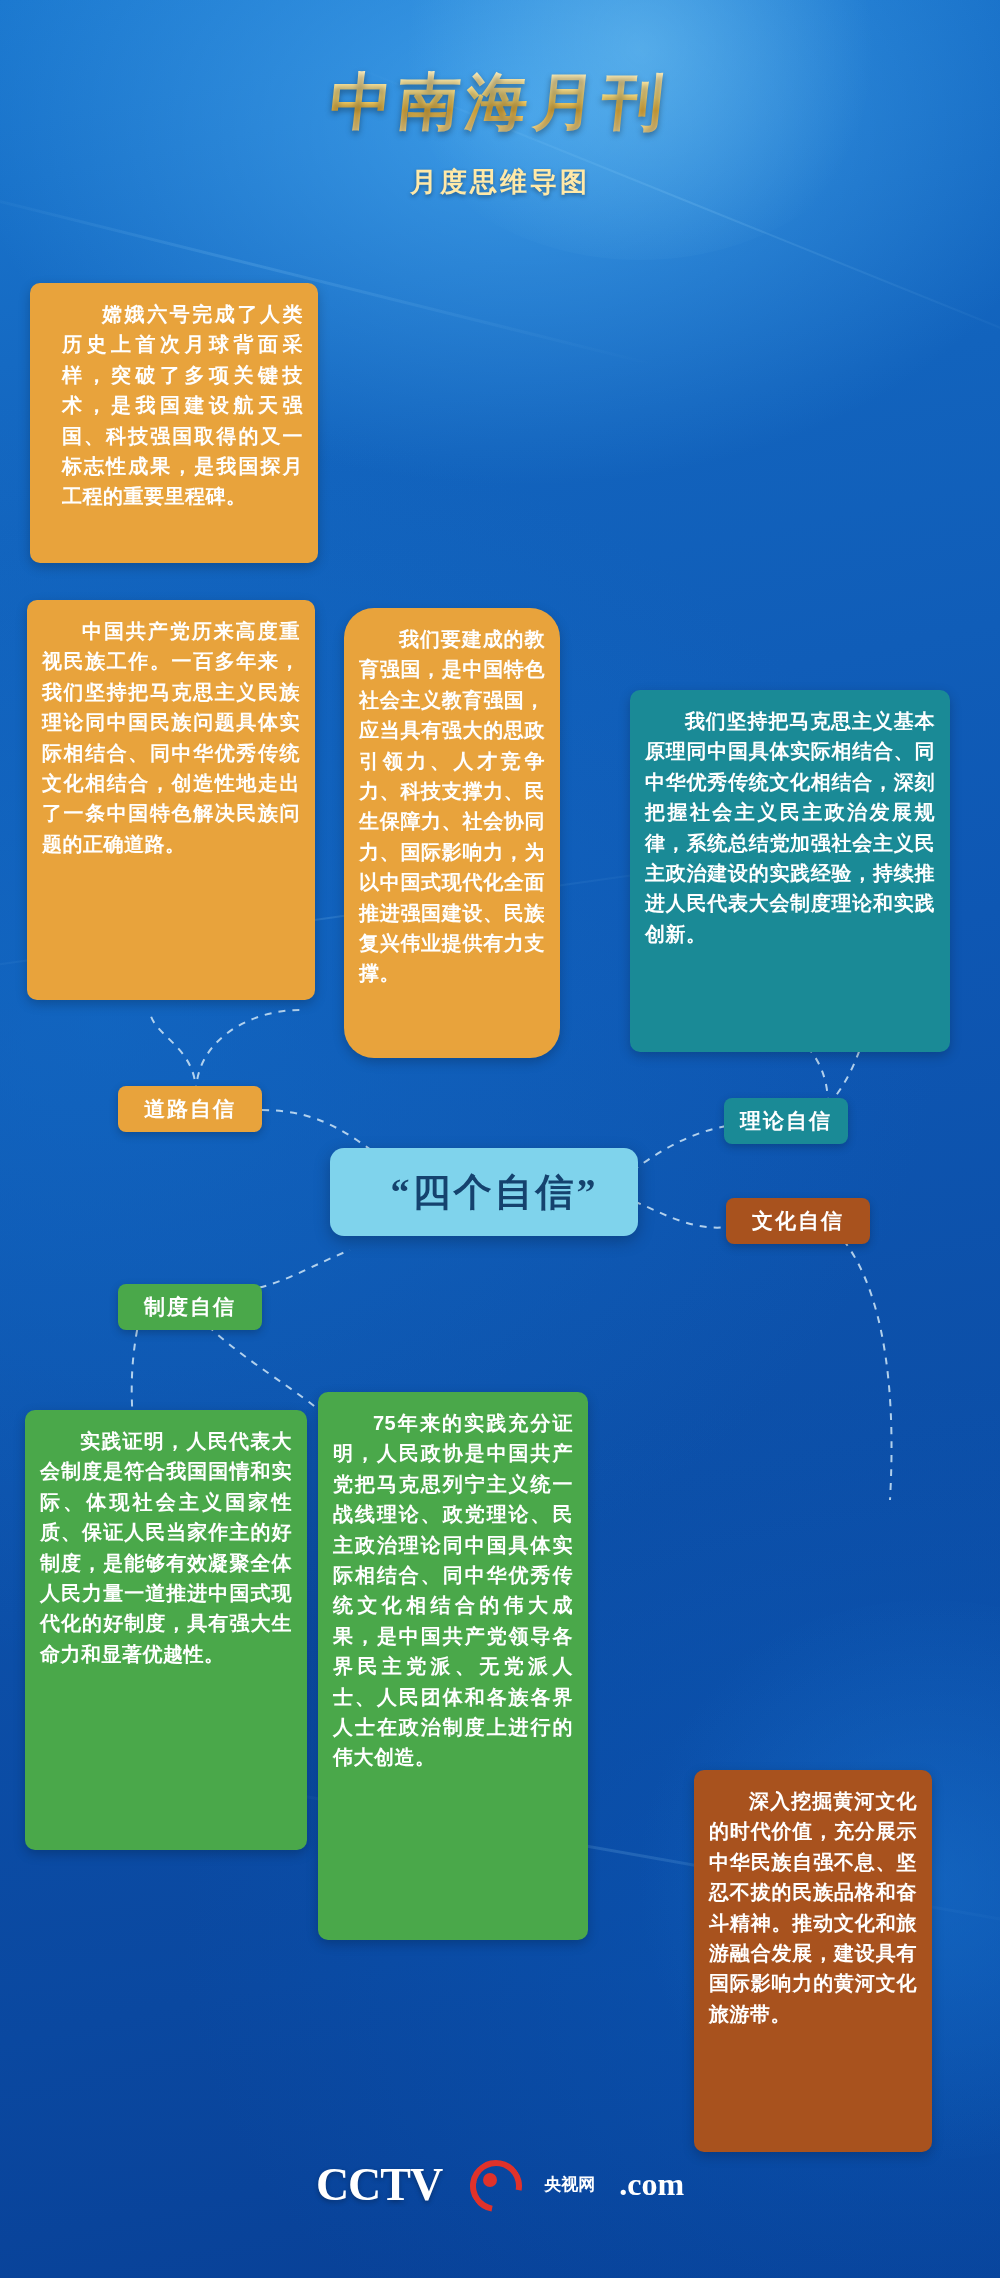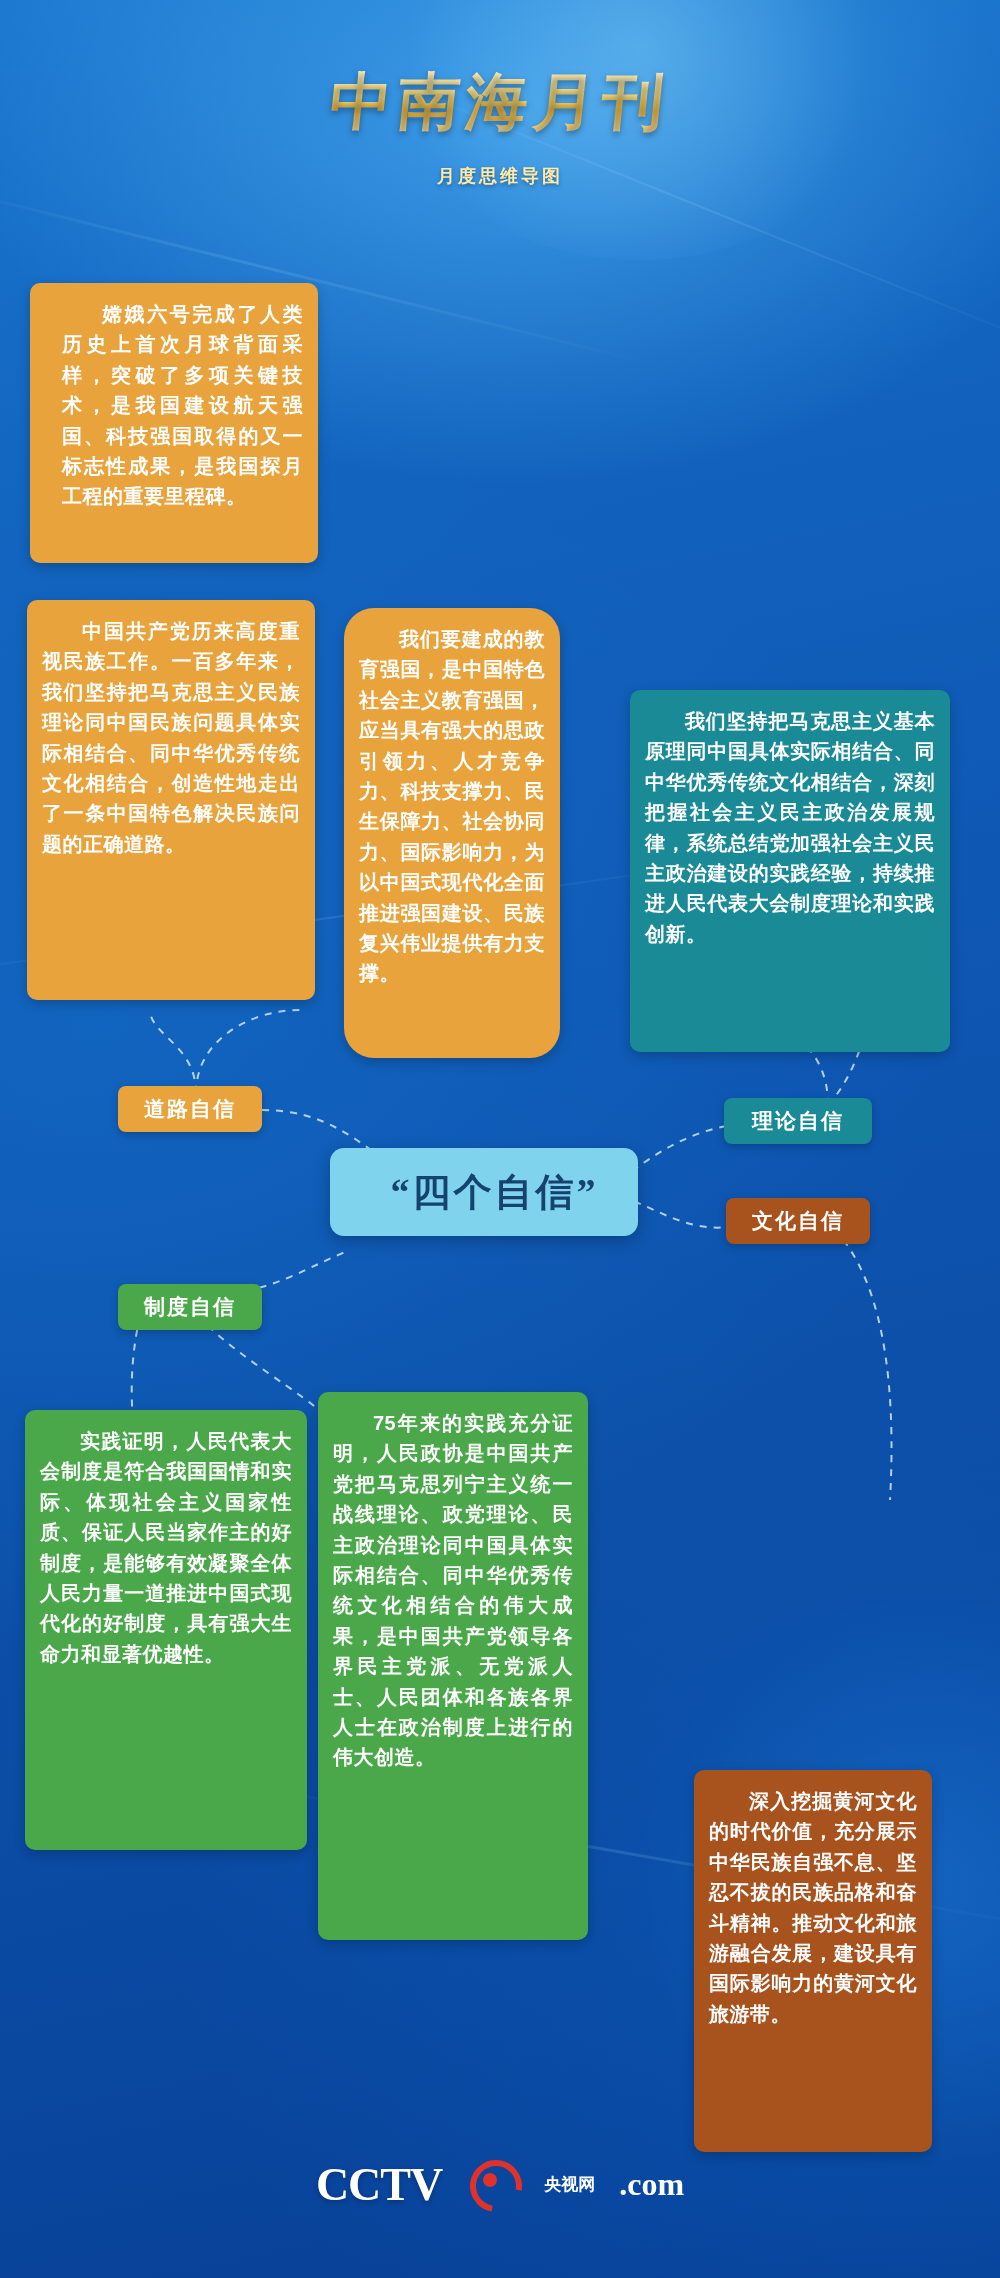--- a/index.html
+++ b/index.html
@@ -51,21 +51,21 @@
     -webkit-background-clip: text;
     background-clip: text;
     -webkit-text-fill-color: transparent;
     text-shadow: 0 3px 6px rgba(0,0,0,0.35);
     display: inline-block;
     transform: skewX(-6deg);
   }
   .subtitle {
     margin-top: 20px;
     font-family: Liberation Sans, sans-serif;
-    font-size: 18px;
+    font-size: 27px;
     font-weight: bold;
     letter-spacing: 3px;
     color: #ffe9a8;
     text-shadow: 0 2px 4px rgba(0,0,0,0.35);
   }
 
   
   .card {
     position: absolute;
     box-sizing: border-box;
@@ -228,21 +228,21 @@
     </g>
   </svg>
 
   <div class="center-node" style="left:330px; top:1148px; width:308px; height:88px;padding-left:21px;">
     <span>“四个自信”</span>
   </div>
 
   <div class="pill orange" style="left:118px; top:1086px; width:144px; height:46px;">
     <span>道路自信</span>
   </div>
-  <div class="pill teal" style="left:724px; top:1098px; width:148px; height:46px;">
+  <div class="pill teal" style="left:724px; top:1098px; width:124px; height:46px;">
     <span>理论自信</span>
   </div>
   <div class="pill brown" style="left:726px; top:1198px; width:144px; height:46px;">
     <span>文化自信</span>
   </div>
   <div class="pill green" style="left:118px; top:1284px; width:144px; height:46px;">
     <span>制度自信</span>
   </div>
 
   <div class="card orange" style="left:30px; top:283px; width:288px; height:280px;padding-left:32px;">嫦娥六号完成了人类历史上首次月球背面采样，突破了多项关键技术，是我国建设航天强国、科技强国取得的又一标志性成果，是我国探月工程的重要里程碑。</div>

